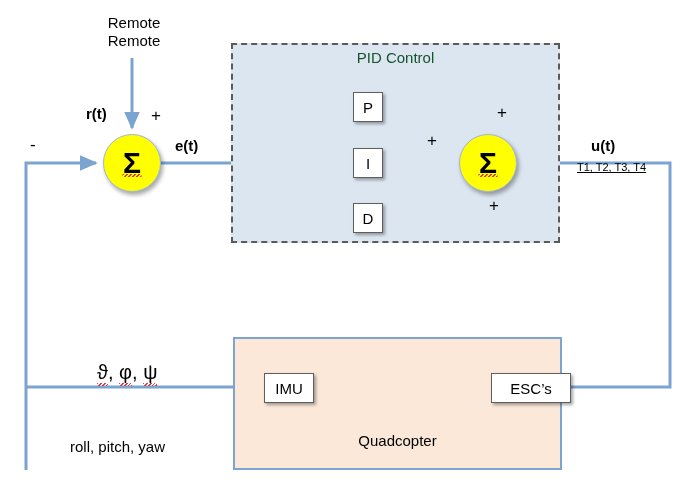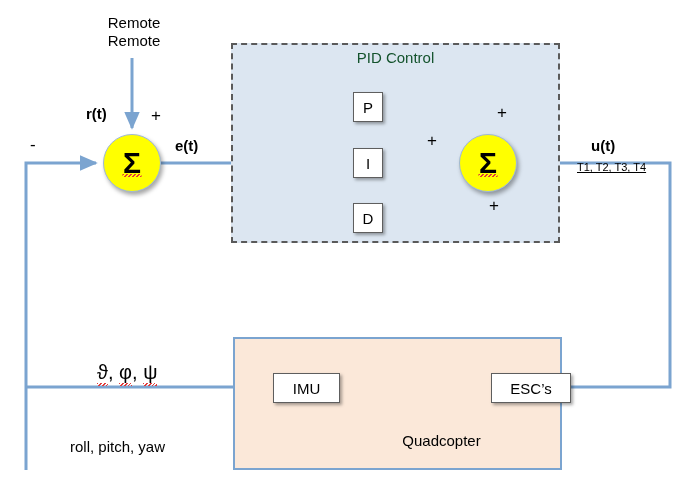--- a/index.html
+++ b/index.html
@@ -57,21 +57,20 @@
     box-sizing: border-box;
   }
   .quad-title {
     position: absolute;
     left: 233px;
     top: 432px;
     width: 329px;
     text-align: center;
     font-size: 15px;
     color: #000000;
-    margin-left: 44px;
   }
 
   
   .pid-blk {
     position: absolute;
     width: 30px;
     height: 30px;
     background: #ffffff;
     border: 1.5px solid #5e5e5e;
     box-sizing: border-box;
@@ -93,21 +92,21 @@
     background: #ffffff;
     border: 1.5px solid #5e5e5e;
     box-sizing: border-box;
     display: flex;
     align-items: center;
     justify-content: center;
     font-size: 15px;
     color: #000000;
     box-shadow: 2px 2px 3px rgba(0,0,0,0.35);
   }
-  .blk-imu { left: 273px; top: 373px; width: 67px; }
+  .blk-imu { left: 264px; top: 373px; width: 50px; }
   .blk-esc { left: 491px; top: 373px; width: 80px; }
 
   
   .sum {
     position: absolute;
     width: 58px;
     height: 58px;
     border-radius: 50%;
     background: #ffff00;
     border: 1.5px solid #9fb8d8;

